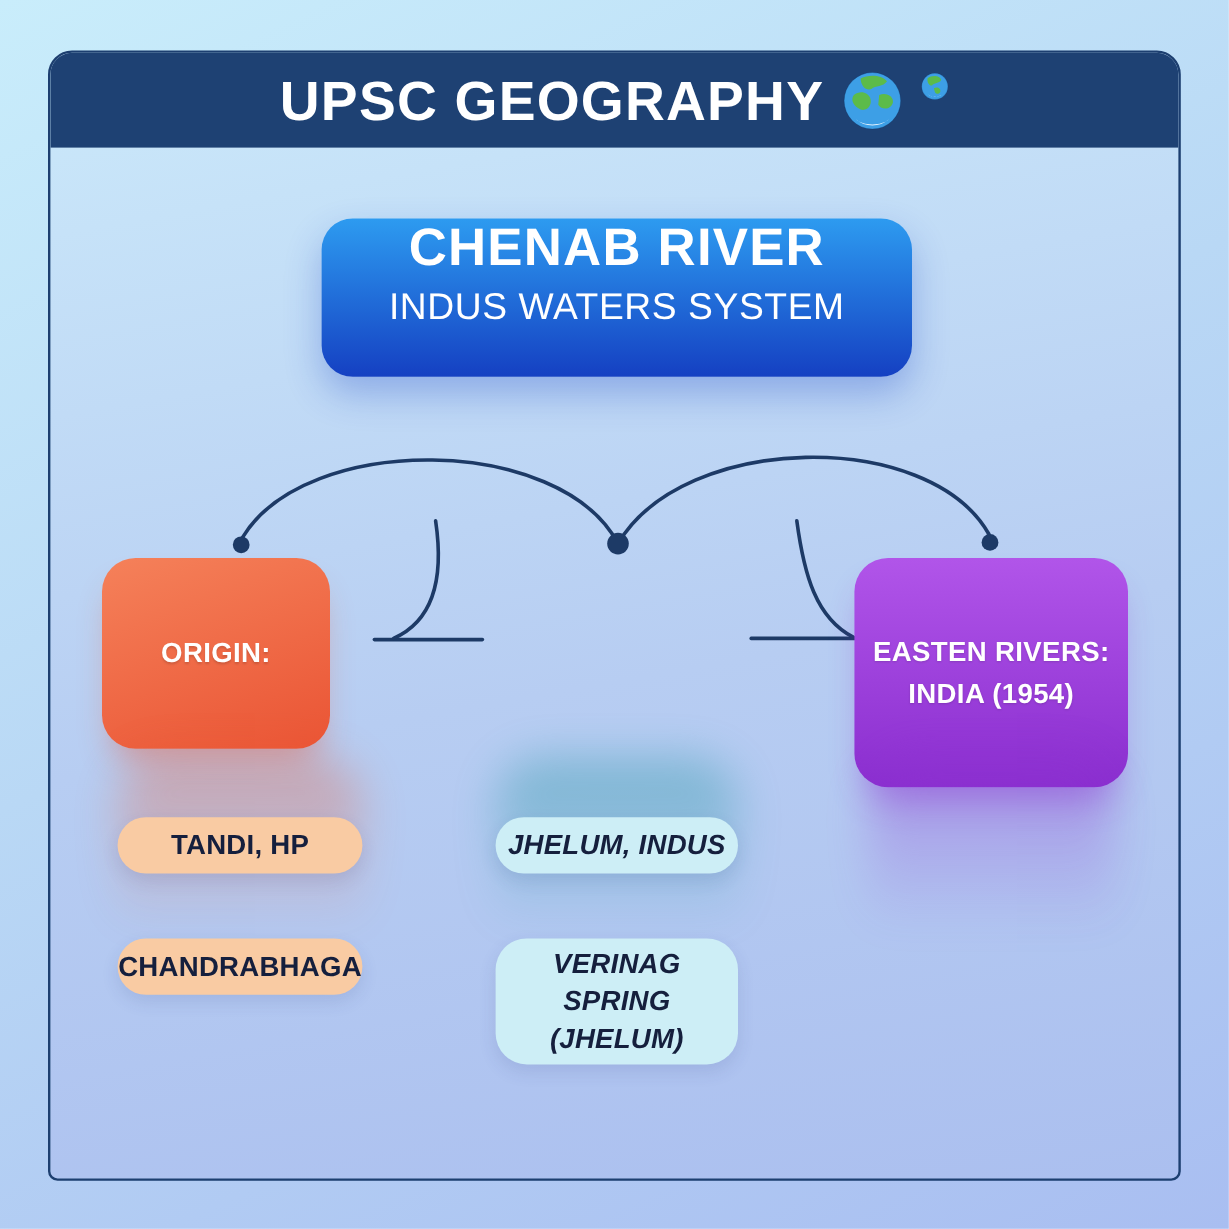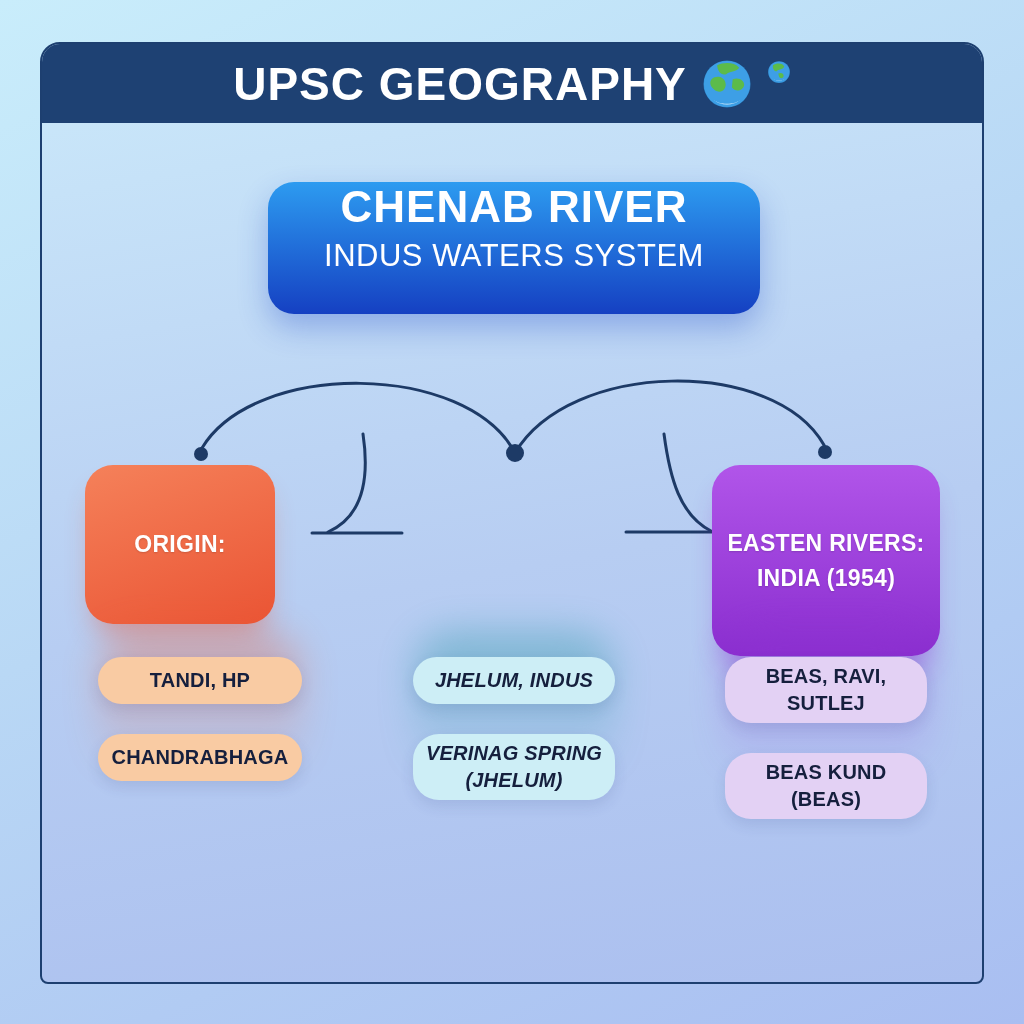--- a/index.html
+++ b/index.html
@@ -71,22 +71,23 @@
   .pill-col{
     position:absolute;top:613px;display:flex;flex-direction:column;align-items:center;gap:30px;
   }
   .pill-col-origin{left:43px;width:230px;}
   .pill-col-western{left:358px;width:228px;font-style:italic;}
   .pill-col-eastern{left:670px;width:228px;}
   .pill{
     width:calc(100% - 26px);min-height:47px;box-sizing:border-box;
     border-radius:26px;display:flex;align-items:center;justify-content:center;
     padding:6px 8px;text-align:center;
-    font-size:20px;font-weight:700;color:#151f3d;letter-spacing:0.2px;line-height:1.35;
+    font-size:23px;font-weight:700;color:#151f3d;letter-spacing:0.2px;line-height:1.35;
     box-shadow:0 6px 14px rgba(40,60,120,0.12);
+    margin-top:24px;
   }
   .pill-origin{background:#f9cba3;}
   .pill-western{background:#cdeef6;}
   .pill-eastern{background:#e3d1f4;}
 </style>
 </head>
 <body>
 
 <div class="page">
   <div class="card">
@@ -146,19 +147,15 @@
     <div class="reflection refl-eastern"></div>
 
     <div class="pill-col pill-col-origin">
       <div class="pill pill-origin">TANDI, HP</div>
       <div class="pill pill-origin">CHANDRABHAGA</div>
     </div>
     <div class="pill-col pill-col-western">
       <div class="pill pill-western">JHELUM, INDUS</div>
       <div class="pill pill-western">VERINAG SPRING (JHELUM)</div>
     </div>
-    <div class="pill-col pill-col-eastern">
-      <div class="pill pill-eastern">BEAS, RAVI, SUTLEJ</div>
-      <div class="pill pill-eastern">BEAS KUND (BEAS)</div>
-    </div>
 
   </div>
 </div>
 
 </body></html>

